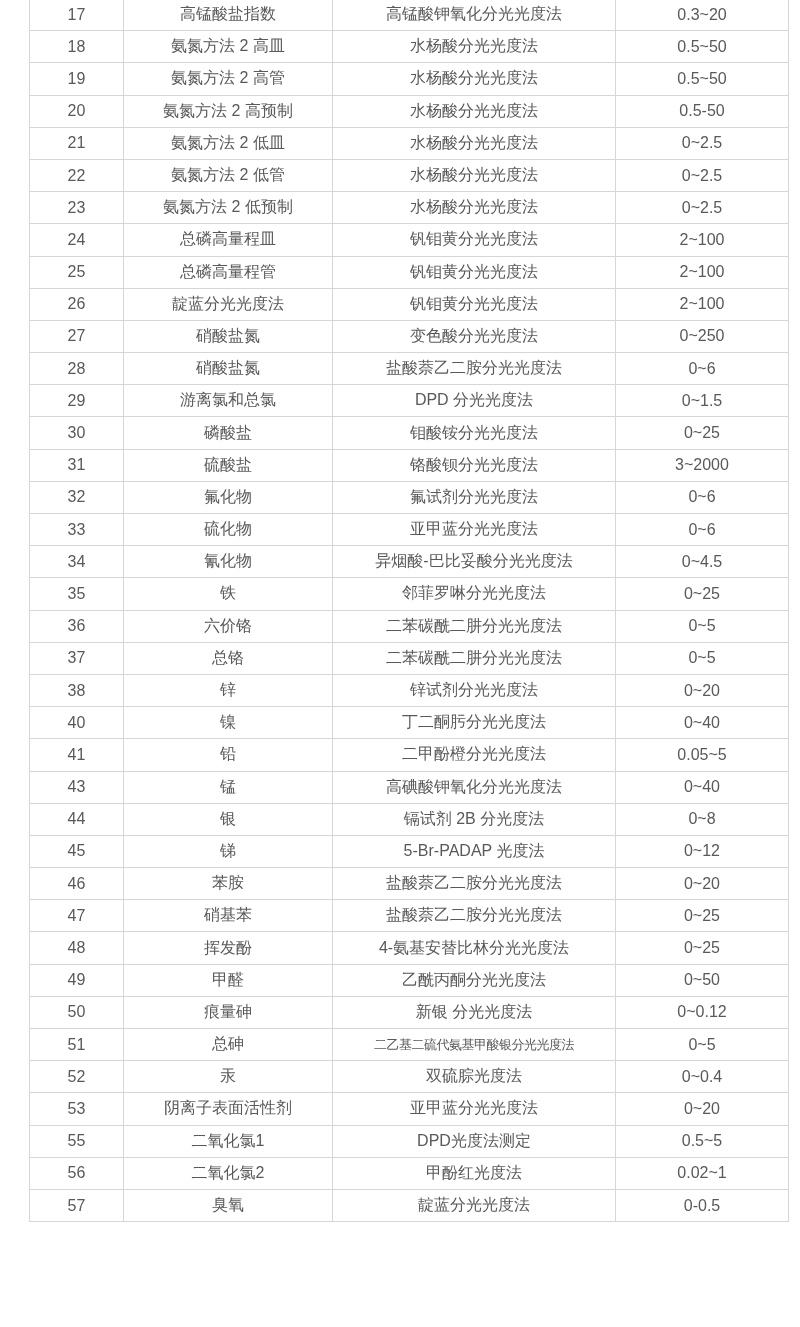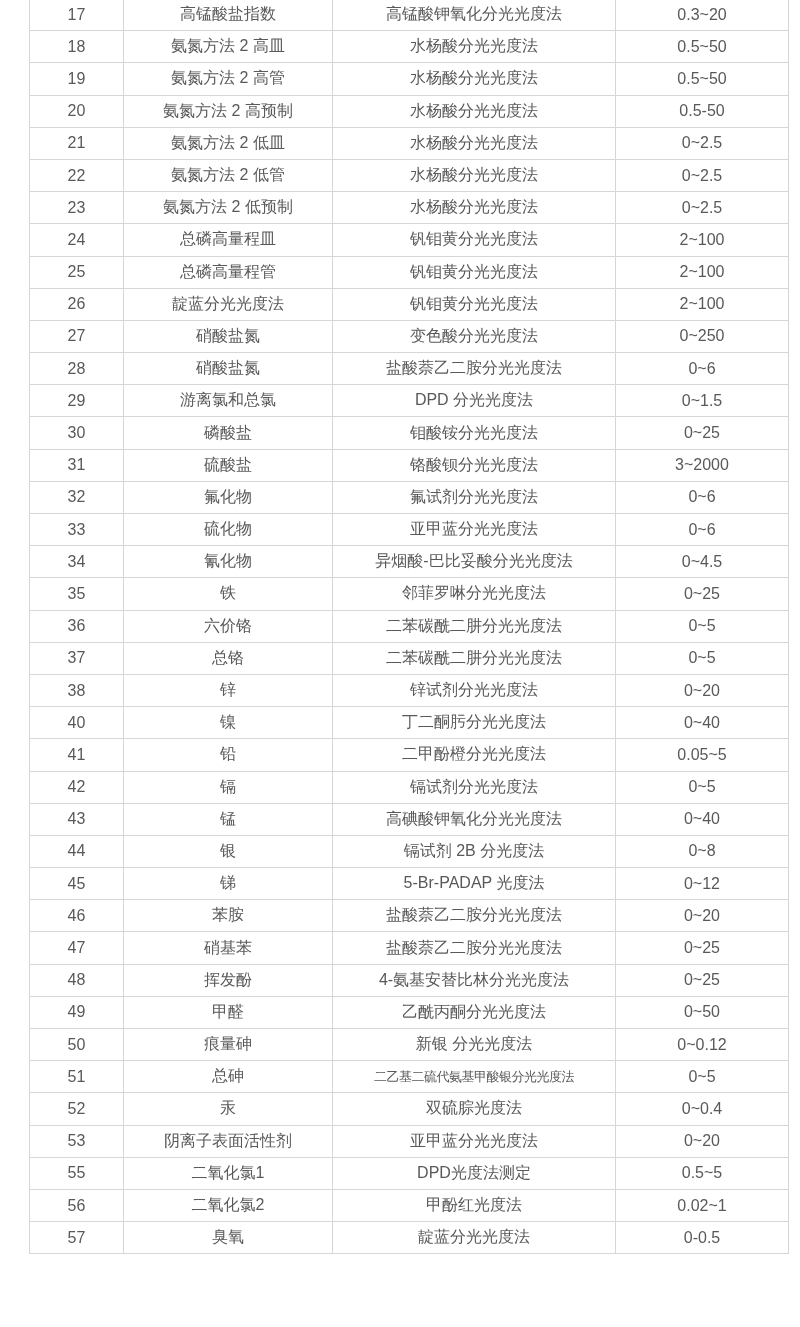--- a/index.html
+++ b/index.html
@@ -190,26 +190,20 @@
           <td class="col-method">丁二酮肟分光光度法</td>
           <td class="col-range">0~40</td>
         </tr>
         <tr>
           <td class="col-index">41</td>
           <td class="col-name">铅</td>
           <td class="col-method">二甲酚橙分光光度法</td>
           <td class="col-range">0.05~5</td>
         </tr>
         <tr>
-          <td class="col-index">42</td>
-          <td class="col-name">镉</td>
-          <td class="col-method">镉试剂分光光度法</td>
-          <td class="col-range">0~5</td>
-        </tr>
-        <tr>
           <td class="col-index">43</td>
           <td class="col-name">锰</td>
           <td class="col-method">高碘酸钾氧化分光光度法</td>
           <td class="col-range">0~40</td>
         </tr>
         <tr>
           <td class="col-index">44</td>
           <td class="col-name">银</td>
           <td class="col-method">镉试剂 2B 分光度法</td>
           <td class="col-range">0~8</td>

